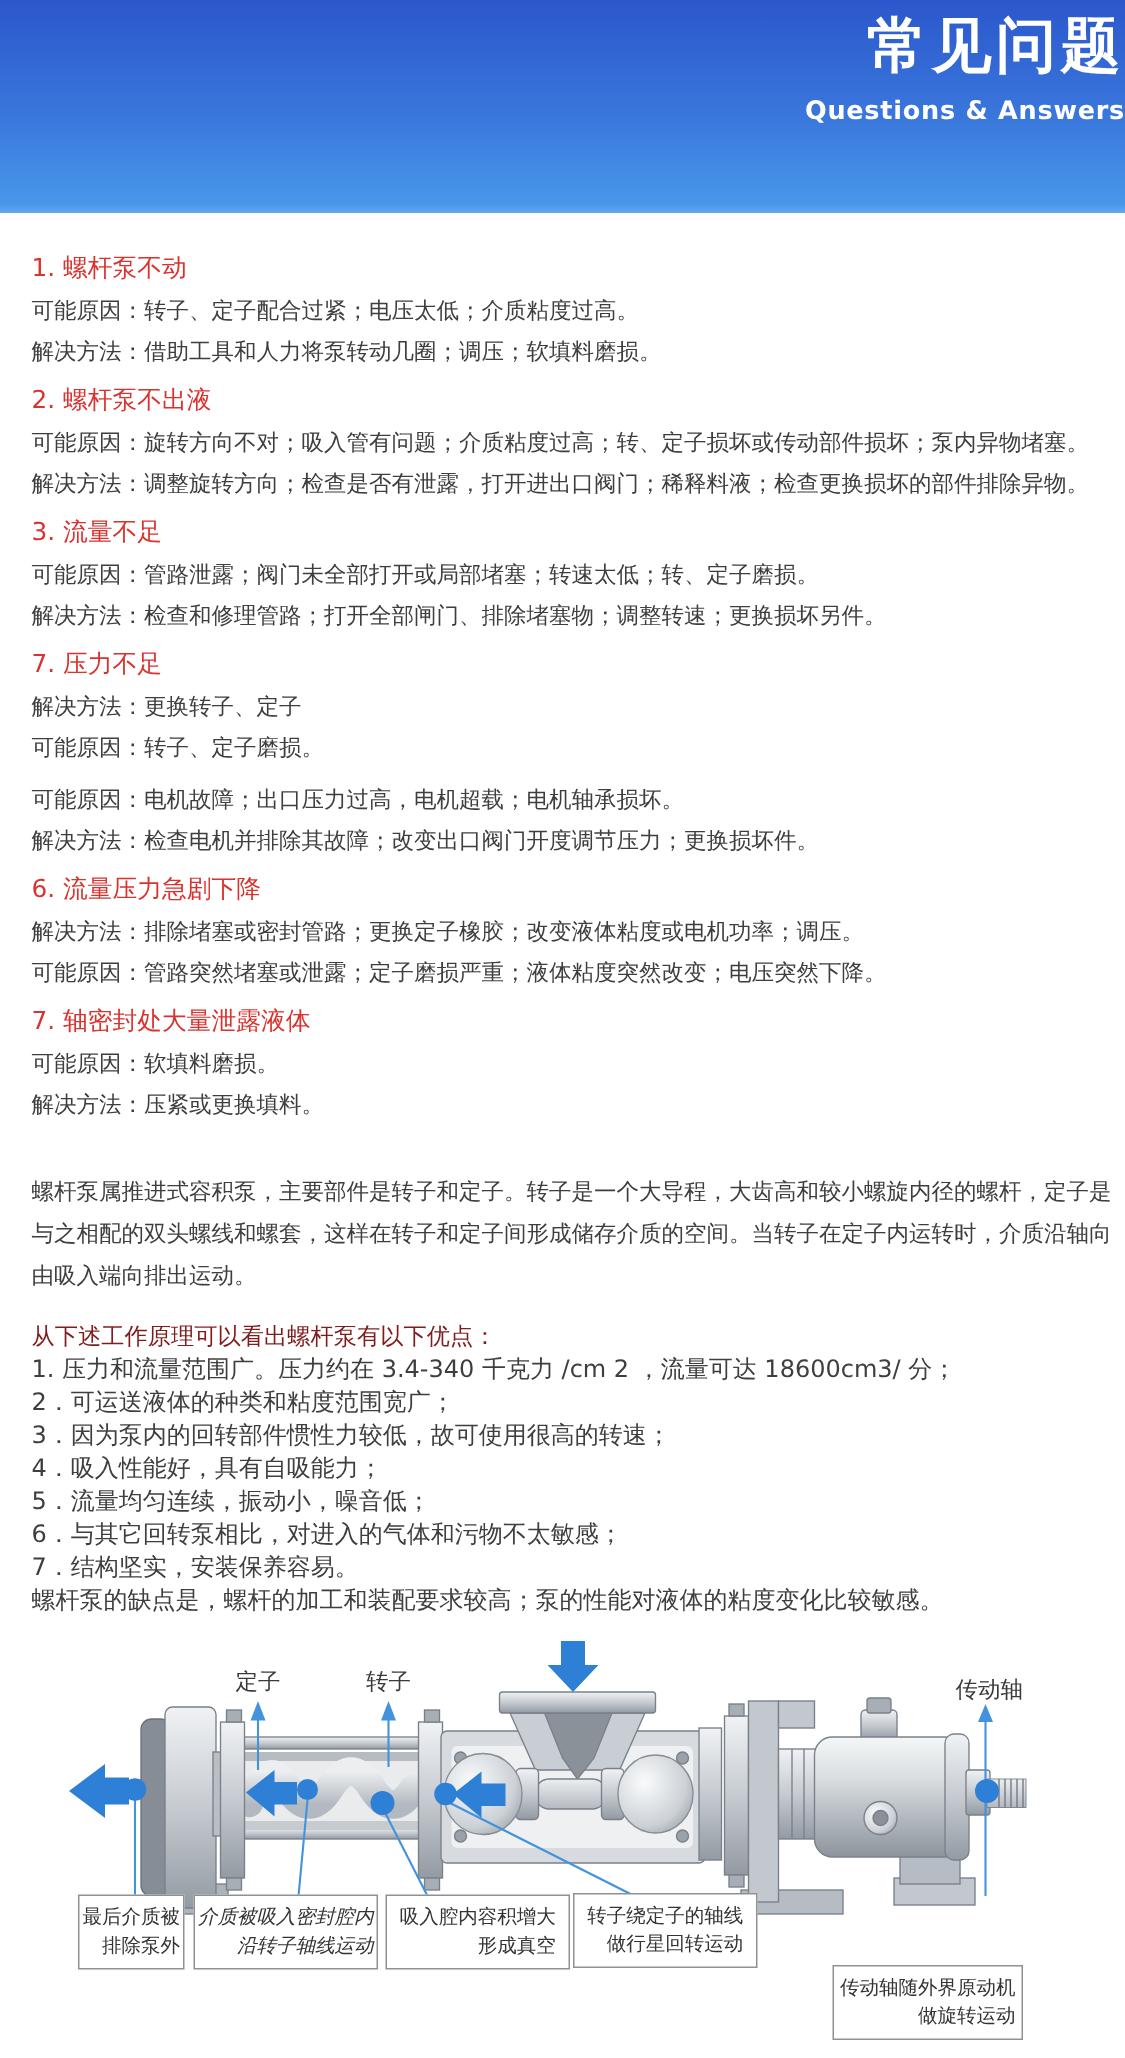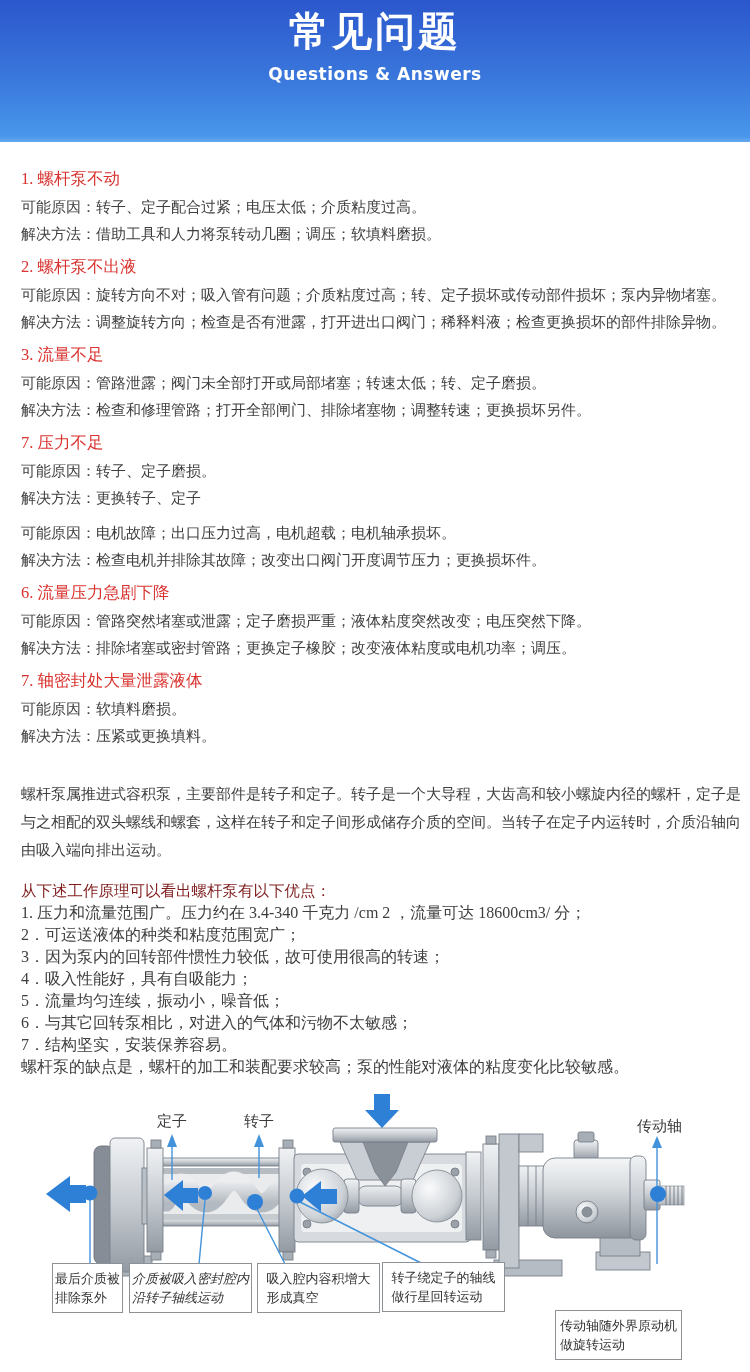--- a/index.html
+++ b/index.html
@@ -1,39 +1,39 @@
 <!DOCTYPE html>
 <html><head>
 <meta charset="utf-8">
 <style>
   html,body { margin:0; padding:0; background:#fff; }
   .page { position:relative; width:750px; height:1372px; background:#fff; overflow:hidden;
           font-family:"DejaVu Sans","Liberation Sans",sans-serif; }
 
   
-  .hero { height:142px; text-align:center; color:#fff;
+  .hero { height:142px; text-align:right; color:#fff;
           background:linear-gradient(180deg,#2b57cc 0%,#3a77dc 55%,#4897eb 96%,#66a9f0 100%); }
   .hero h1 { margin:0; padding-top:7px; font-size:40px; font-weight:bold; letter-spacing:3px; line-height:48px; }
   .hero .sub { margin-top:9px; font-size:17px; font-weight:bold; letter-spacing:0.5px; }
 
   
-  .content { padding:26px 6px 0 21px;font-family:Liberation Serif, serif; }
+  .content { padding:26px 6px 0 21px; }
   .faq-item { margin-bottom:8px; }
   .faq-h { color:#d9332f; font-size:16.5px; font-weight:500; margin:0 0 5px 0; line-height:21px; }
   .faq-item p { margin:0; font-size:15px; color:#3e3e3e; line-height:27px; }
   .desc { margin:30px 0 0 0; font-size:15px; color:#3e3e3e; line-height:28px; }
   .adv-h { margin:16px 0 0 0; color:#7f1d1d; font-size:15.5px; font-weight:500; line-height:22px; }
   .adv-list p { margin:0; font-size:16px; color:#3e3e3e; line-height:22px; }
 
   
   .diagram { position:relative; width:750px; height:252px; margin-top:6px; }
   .diagram svg { position:absolute; left:0; top:0; }
   .plabel { position:absolute; font-size:15px; color:#3a3a3a; white-space:nowrap; }
   .callout { position:absolute; top:179px; height:50px; border:1px solid #8d9196; background:#fff;
-             color:#333; font-size:13px; line-height:1.5; text-align:left; white-space:pre-line;
+             color:#333; font-size:13px; line-height:1.5; text-align:right; white-space:pre-line;
              display:flex; align-items:center; justify-content:center; box-sizing:border-box; }
   .c1 { left:52px;  width:71px; }
   .c2 { left:129px; width:123px;font-style:italic; }
   .c3 { left:257px; width:123px; }
   .c4 { left:382px; width:123px; top:178px; }
   .c5 { left:555px; width:127px; top:178px;margin-top:48px; }
 </style>
 </head>
 <body>
 
@@ -59,33 +59,33 @@
     </section>
 
     <section class="faq-item">
       <h2 class="faq-h">3. 流量不足</h2>
       <p>可能原因：管路泄露；阀门未全部打开或局部堵塞；转速太低；转、定子磨损。</p>
       <p>解决方法：检查和修理管路；打开全部闸门、排除堵塞物；调整转速；更换损坏另件。</p>
     </section>
 
     <section class="faq-item">
       <h2 class="faq-h">7. 压力不足</h2>
+      <p>解决方法：更换转子、定子</p>
       <p>可能原因：转子、定子磨损。</p>
-      <p>解决方法：更换转子、定子</p>
     </section>
 
     <section class="faq-item">
       <p>可能原因：电机故障；出口压力过高，电机超载；电机轴承损坏。</p>
       <p>解决方法：检查电机并排除其故障；改变出口阀门开度调节压力；更换损坏件。</p>
     </section>
 
     <section class="faq-item">
       <h2 class="faq-h">6. 流量压力急剧下降</h2>
+      <p>解决方法：排除堵塞或密封管路；更换定子橡胶；改变液体粘度或电机功率；调压。</p>
       <p>可能原因：管路突然堵塞或泄露；定子磨损严重；液体粘度突然改变；电压突然下降。</p>
-      <p>解决方法：排除堵塞或密封管路；更换定子橡胶；改变液体粘度或电机功率；调压。</p>
     </section>
 
     <section class="faq-item">
       <h2 class="faq-h">7. 轴密封处大量泄露液体</h2>
       <p>可能原因：软填料磨损。</p>
       <p>解决方法：压紧或更换填料。</p>
     </section>
 
     <p class="desc">螺杆泵属推进式容积泵，主要部件是转子和定子。转子是一个大导程，大齿高和较小螺旋内径的螺杆，定子是与之相配的双头螺线和螺套，这样在转子和定子间形成储存介质的空间。当转子在定子内运转时，介质沿轴向由吸入端向排出运动。</p>
 

